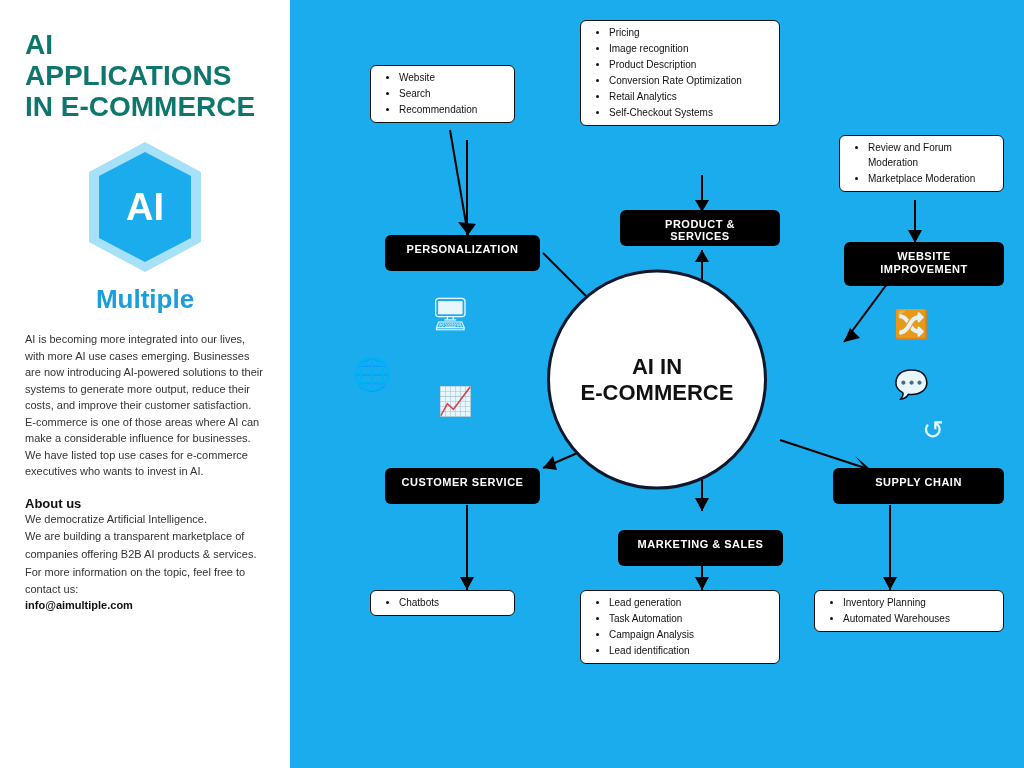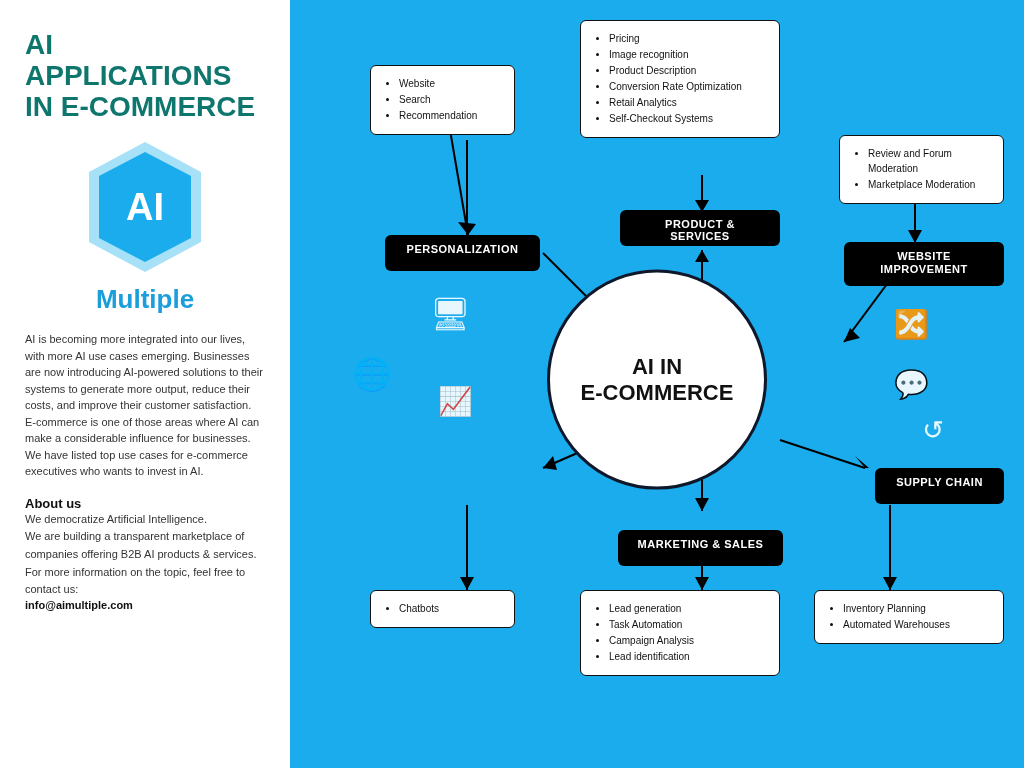--- a/index.html
+++ b/index.html
@@ -101,21 +101,21 @@
       display: flex;
       align-items: flex-start;
       justify-content: center;
     }
     .box-white {
       position: absolute;
       background: #fff;
       color: #111;
       border: 1.5px solid #111;
       border-radius: 6px;
-      padding: 10px 14px;
+      padding: 4px 14px;
       font-size: 10px;
       line-height: 1.5;
     }
     .box-white ul {
       list-style: disc;
       padding-left: 14px;
     }
     .box-white ul li {
       margin-bottom: 1px;
     }
@@ -168,21 +168,21 @@
     .box-review { top: 135px; right: 20px; width: 165px; }
     
     .box-customer { top: 468px; left: 95px; width: 155px; height: 36px; }
     
     .box-chatbots { top: 590px; left: 80px; width: 145px; }
     
     .box-marketing { top: 530px; left: 328px; width: 165px; height: 36px; }
     
     .box-leads { top: 590px; left: 290px; width: 200px; }
     
-    .box-supply { top: 468px; right: 20px; width: 129px; height: 36px; }
+    .box-supply { top: 468px; right: 20px; width: 171px; height: 36px; }
     
     .box-inventory { top: 590px; right: 20px; width: 190px; }
 
     
     .connectors {
       position: absolute;
       top: 0; left: 0;
       width: 100%; height: 100%;
       pointer-events: none;
     }
@@ -310,20 +310,23 @@
   <div class="box box-webimprove" style="line-height:1.2;">
     <span style="white-space: pre-line; text-align: center;">WEBSITE
 IMPROVEMENT</span>
   </div>
 
   <div class="center-circle">
     <div class="center-circle-text" style="white-space: pre-line;">AI IN
 E-COMMERCE</div>
   </div>
 
+  <div class="box box-customer">
+    <span>CUSTOMER SERVICE</span>
+  </div>
 
   <div class="box-white box-chatbots">
     <ul>
       <li>Chatbots</li>
     </ul>
   </div>
 
   <div class="box box-marketing">
     <span>MARKETING &amp; SALES</span>
   </div>

